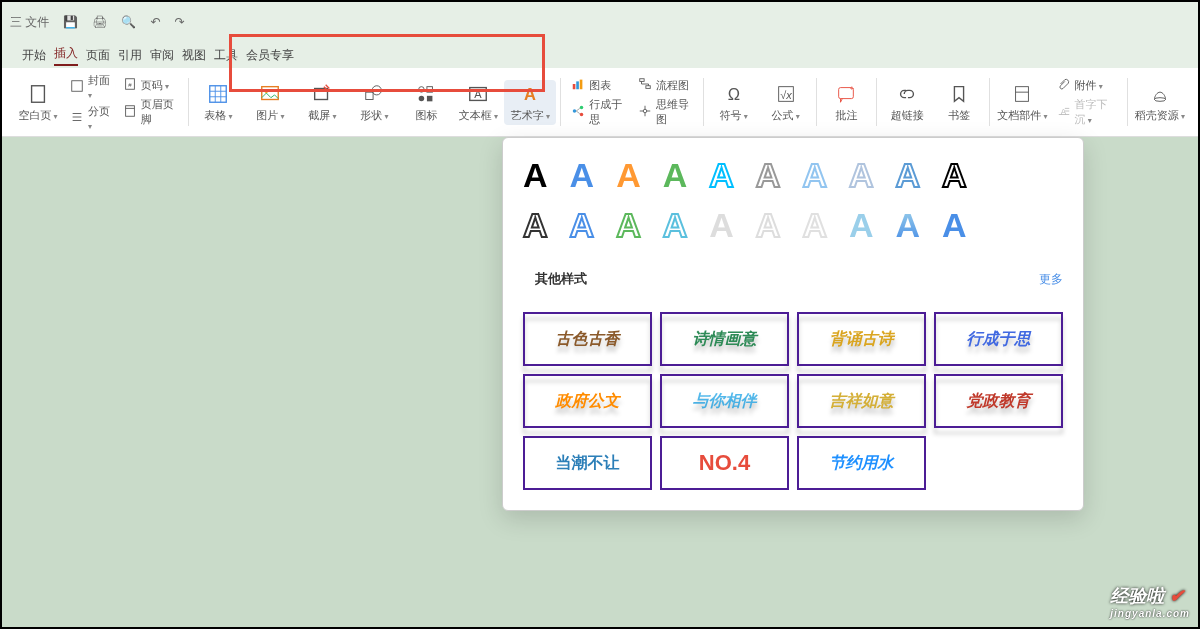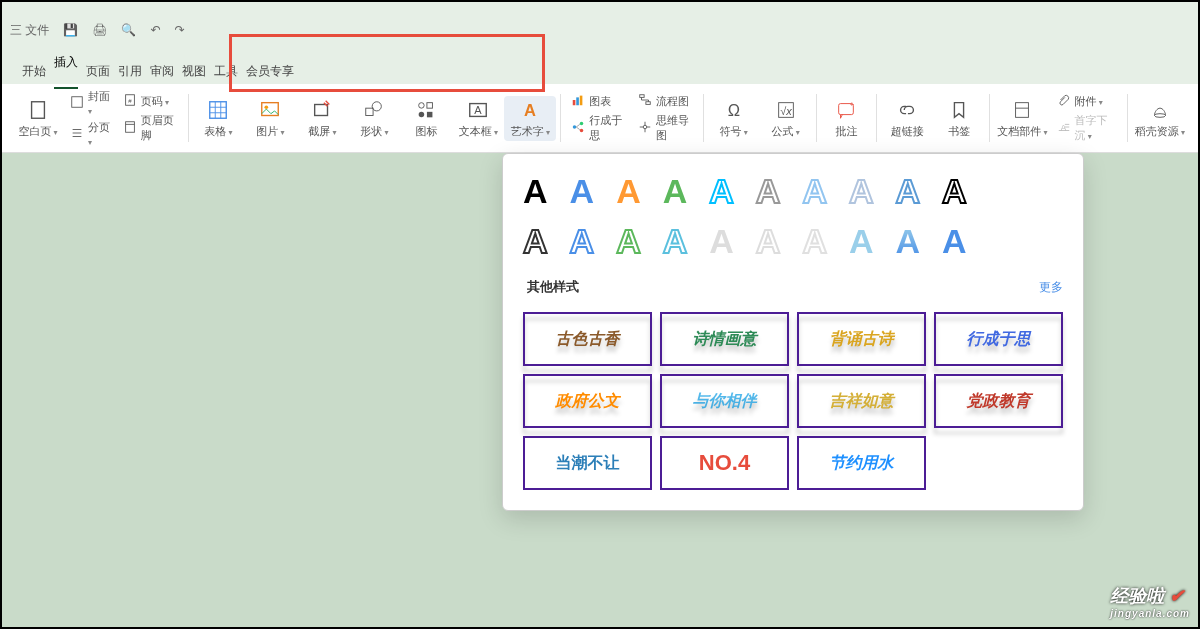--- a/index.html
+++ b/index.html
@@ -1,21 +1,21 @@
 <!DOCTYPE html>
 <html><head>
   <meta charset="utf-8">
   <style>
     body{margin:0;padding:0;font-family:"Microsoft YaHei",Arial,sans-serif;font-size:12px;background:#f0f0f0;color:#333;width:1200px;height:629px;overflow:hidden;position:relative}
     .frame{border:2px solid #000;width:1196px;height:625px;background:#c9dbc9;position:relative}
-    .topbar{height:24px;background:#e6efe6;display:flex;align-items:center;padding:16px 8px;gap:14px}
+    .topbar{height:24px;background:#e6efe6;display:flex;align-items:center;padding:8px 8px;gap:14px}
     .topbar span{color:#666}
     .menubar{height:26px;background:#e6efe6;display:flex;align-items:center;padding:0 20px;gap:8px}
     .menubar span{color:#444;cursor:pointer}
-    .menubar .active{color:#000000;border-bottom:2px solid #14532d;padding-bottom:16px}
+    .menubar .active{color:#7f1d1d;border-bottom:2px solid #7f1d1d;padding-bottom:2px}
     .ribbon{height:68px;background:#fff;display:flex;align-items:center;padding:0 10px;border-bottom:1px solid #ddd}
     .rgroup{display:flex;flex-direction:column;align-items:center;justify-content:center;gap:2px;padding:2px 6px;cursor:pointer;min-width:40px}
     .rgroup-label{font-size:11px;color:#555;white-space:nowrap}
     .rstack{display:flex;flex-direction:column;gap:4px;padding:0 6px}
     .rstack-item{display:flex;align-items:center;gap:4px;font-size:11px;color:#555;cursor:pointer}
     .vdiv{width:1px;height:48px;background:#e0e0e0;margin:0 4px}
     .redbox{position:absolute;border:3px solid #e74c3c;pointer-events:none;left:227px;top:32px;width:310px;height:52px;z-index:5}
     .icon{width:24px;height:24px;display:flex;align-items:center;justify-content:center}
     .icon svg{width:22px;height:22px}
     .sicon svg{width:14px;height:14px}
@@ -331,21 +331,21 @@
         <span class="preset-a" style="color:#fff;-webkit-text-stroke:2px #5bc0de">A</span>
         <span class="preset-a" style="color:#ddd">A</span>
         <span class="preset-a" style="color:#fff;-webkit-text-stroke:2px #ddd">A</span>
         <span class="preset-a" style="color:#fff;-webkit-text-stroke:2px #e0e0e0">A</span>
         <span class="preset-a" style="color:#9acfea">A</span>
         <span class="preset-a" style="background:linear-gradient(#9acfea,#4a8fe7);-webkit-background-clip:text;color:transparent">A</span>
         <span class="preset-a" style="color:#4a8fe7">A</span>
       </div>
 
       <div class="sect2">
-        <div class="sect-title" style="margin:4px">其他样式</div>
+        <div class="sect-title" style="margin:12px">其他样式</div>
         <div class="more">更多</div>
       </div>
       <div class="style-grid">
         <div class="style-card shadow-ref sc1">古色古香</div>
         <div class="style-card shadow-ref sc2">诗情画意</div>
         <div class="style-card shadow-ref sc3">背诵古诗</div>
         <div class="style-card shadow-ref sc4">行成于思</div>
         <div class="style-card shadow-ref sc5">政府公文</div>
         <div class="style-card shadow-ref sc6">与你相伴</div>
         <div class="style-card shadow-ref sc7">吉祥如意</div>

